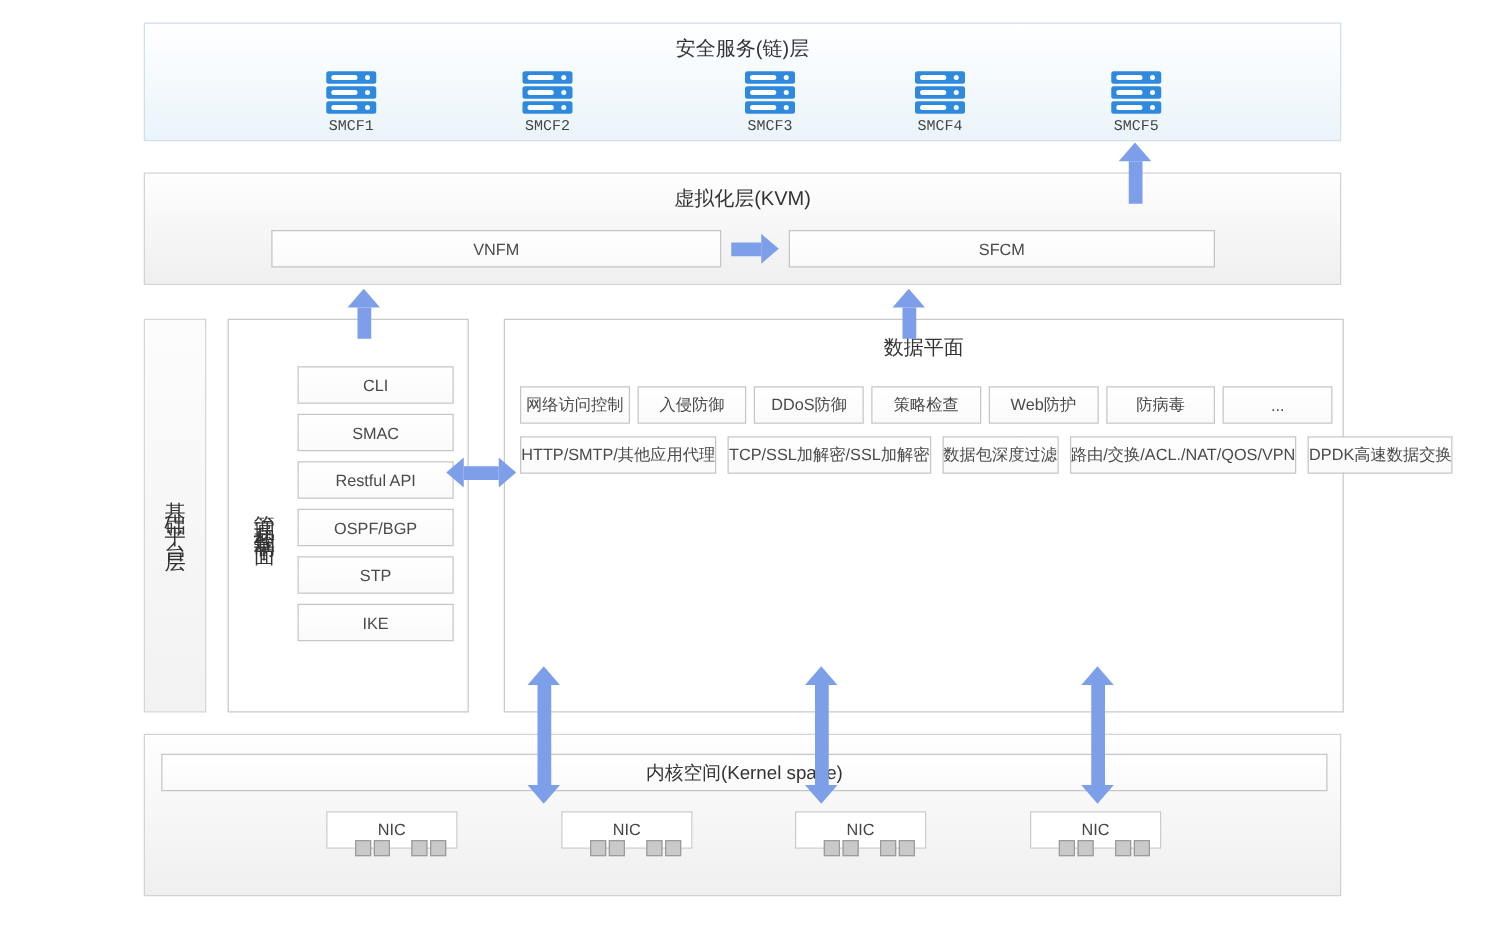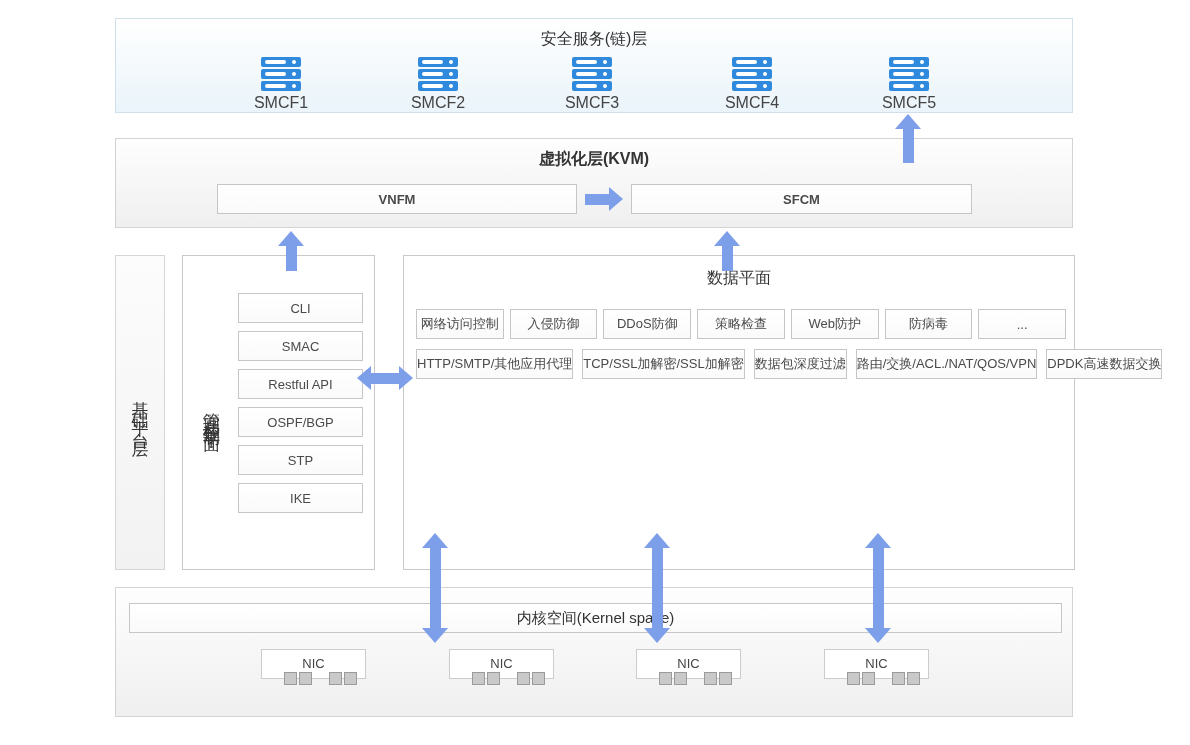--- a/index.html
+++ b/index.html
@@ -27,21 +27,21 @@
   .vtext { writing-mode:vertical-rl; text-orientation:upright; color:#333; }
 
   
   .server-node { position:absolute; width:64px; display:flex; flex-direction:column; align-items:center; }
   .server-icon { display:flex; flex-direction:column; gap:2px; }
   .sbar { position:relative; width:40px; height:10px; background:#2f8ade; border-radius:2px; }
   .sbar::before { content:""; position:absolute; left:4px; top:3px; width:21px; height:4px;
                   background:#ffffff; border-radius:2px; }
   .sbar::after { content:""; position:absolute; right:5px; top:3px; width:4px; height:4px;
                  background:#ffffff; border-radius:50%; }
-  .server-label { margin-top:3px; font-size:16px; color:#444; }
+  .server-label { margin-top:3px; font-size:12px; color:#444;font-family:Liberation Mono, monospace; }
 
   
   .arrow { position:absolute; display:flex; z-index:5; }
   .a-col { flex-direction:column; align-items:center; }
   .a-row { flex-direction:row; align-items:center; }
   .head-up   { width:0; height:0; border-left:13px solid transparent; border-right:13px solid transparent; border-bottom:15px solid #7d9ee9; }
   .head-down { width:0; height:0; border-left:13px solid transparent; border-right:13px solid transparent; border-top:15px solid #7d9ee9; }
   .head-left { width:0; height:0; border-top:12px solid transparent; border-bottom:12px solid transparent; border-right:14px solid #7d9ee9; }
   .head-right{ width:0; height:0; border-top:12px solid transparent; border-bottom:12px solid transparent; border-left:14px solid #7d9ee9; }
   .shaft-v { width:11px; flex:1; background:#7d9ee9; }
@@ -80,21 +80,21 @@
       <div class="server-label">SMCF1</div>
     </div>
     <div class="server-node" style="left:290px; top:38px;">
       <div class="server-icon">
           <div class="sbar"></div>
           <div class="sbar"></div>
           <div class="sbar"></div>
         </div>
       <div class="server-label">SMCF2</div>
     </div>
-    <div class="server-node" style="left:444px; top:38px;justify-content:center;">
+    <div class="server-node" style="left:468px; top:38px;justify-content:center;">
       <div class="server-icon">
           <div class="sbar"></div>
           <div class="sbar"></div>
           <div class="sbar"></div>
         </div>
       <div class="server-label">SMCF3</div>
     </div>
     <div class="server-node" style="left:604px; top:38px;">
       <div class="server-icon">
           <div class="sbar"></div>
@@ -106,21 +106,21 @@
     <div class="server-node" style="left:761px; top:38px;">
       <div class="server-icon">
           <div class="sbar"></div>
           <div class="sbar"></div>
           <div class="sbar"></div>
         </div>
       <div class="server-label">SMCF5</div>
     </div>
   </div>
 
-  <div class="band band-gray" style="left:115px; top:138px; width:958px; height:90px;font-weight:bold;">
+  <div class="band band-gray" style="left:115px; top:138px; width:958px; height:90px;">
     <div class="band-title">虚拟化层(KVM)</div>
     <div class="wbox" style="left:101px; top:45px; width:360px; height:30px;">VNFM</div>
     <div class="wbox" style="left:515px; top:45px; width:341px; height:30px;">SFCM</div>
     <div class="arrow a-row" style="left:469px; top:48px; width:38px; height:24px;">
       <div class="shaft-h"></div>
         <div class="head-right"></div>
     </div>
   </div>
 
   <div class="arrow a-col" style="left:895px; top:114px; width:26px; height:49px;">

